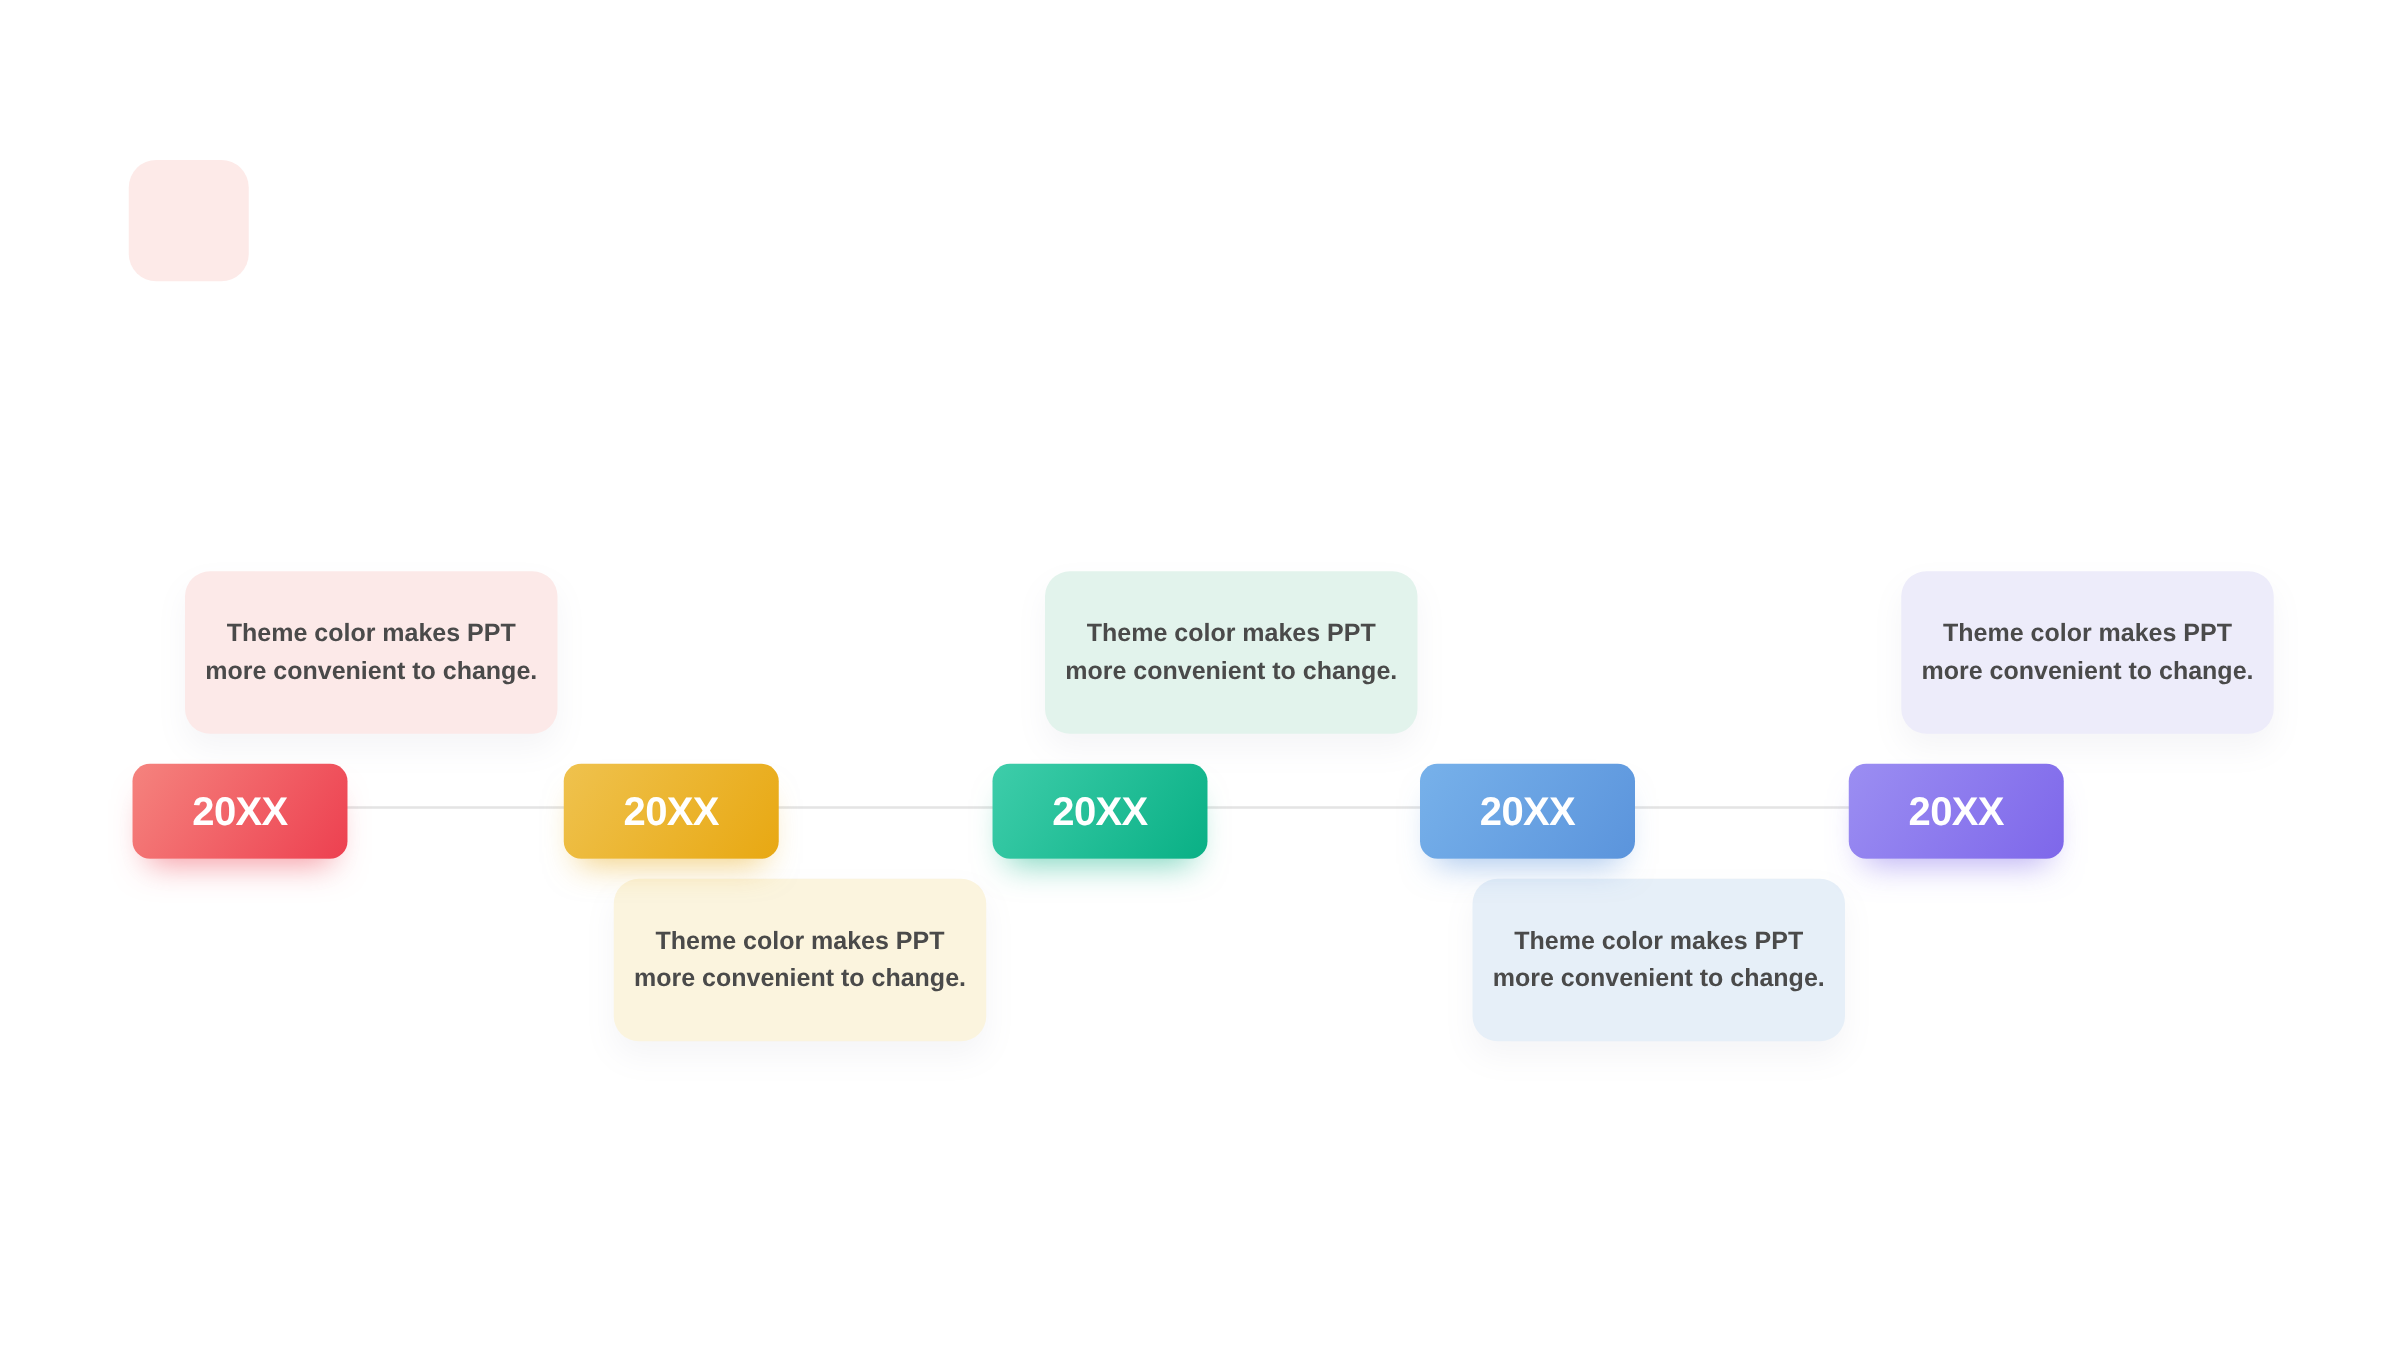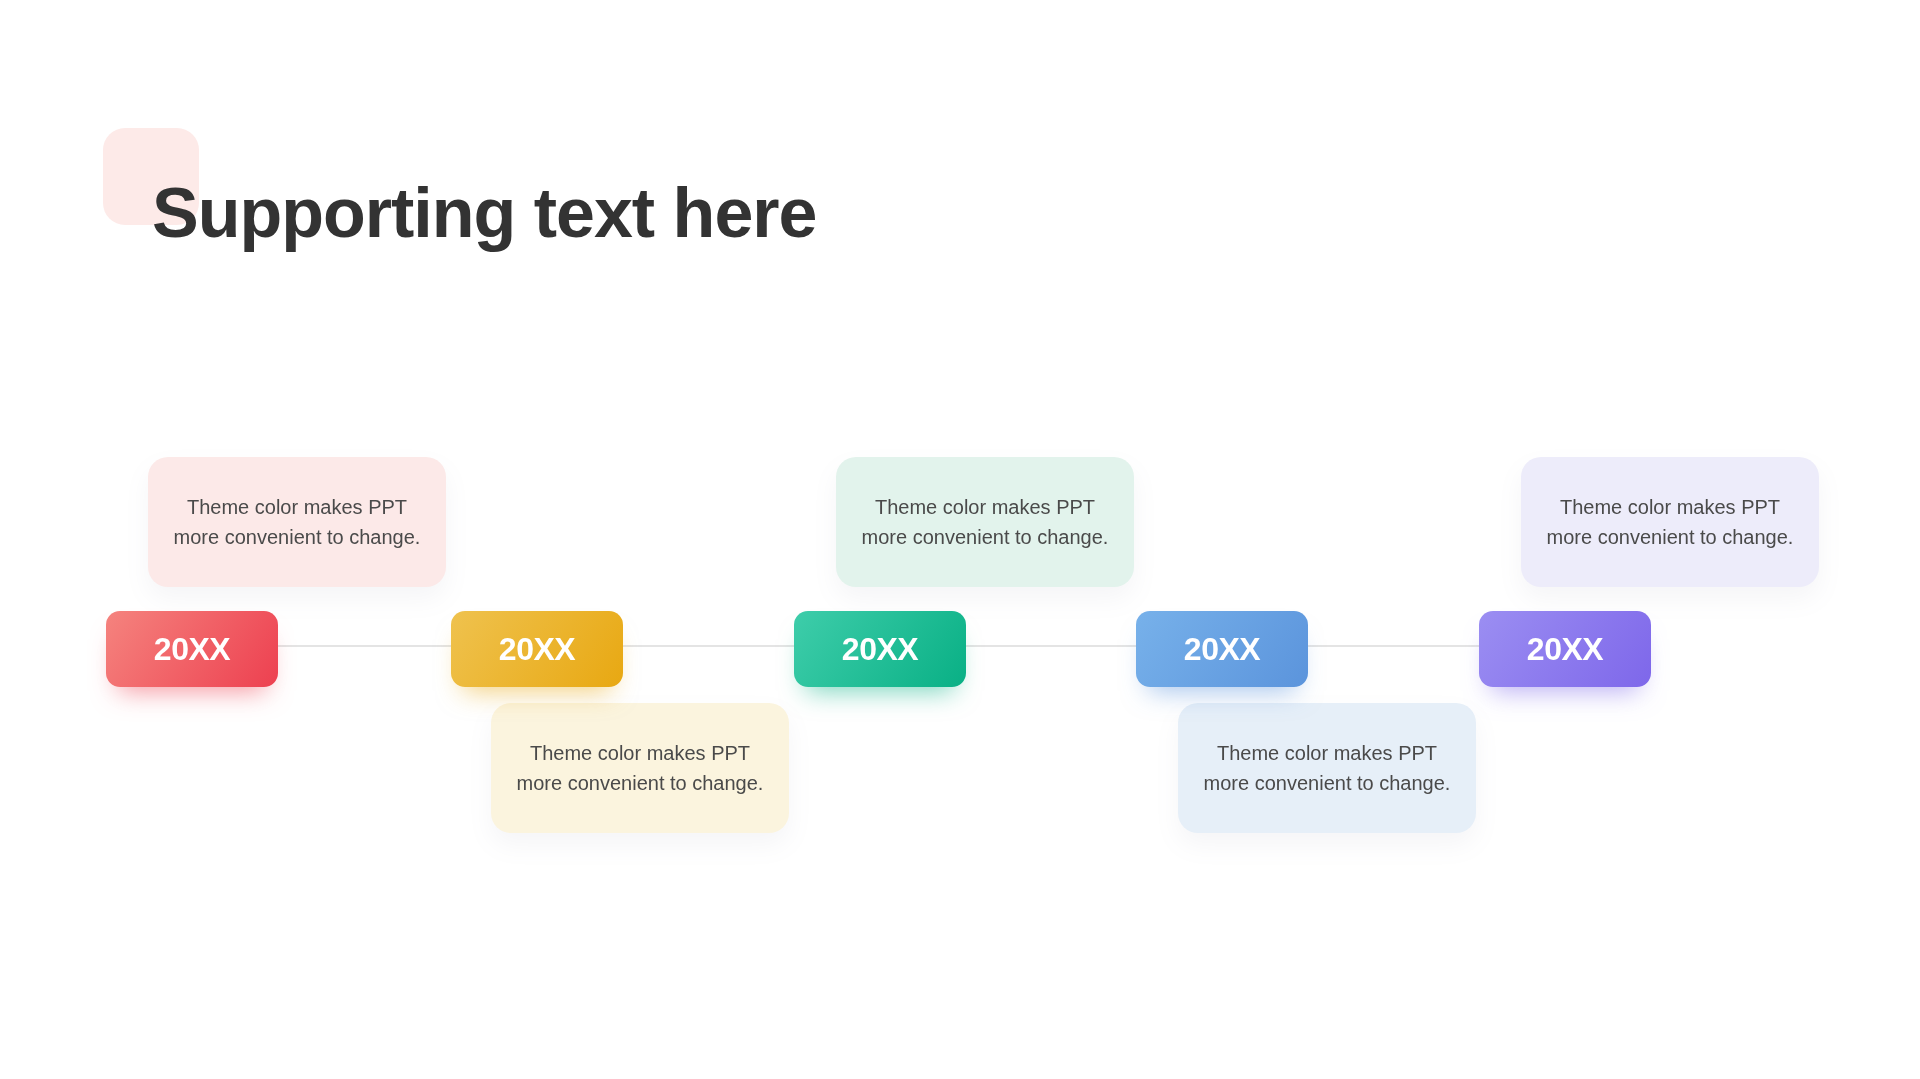--- a/index.html
+++ b/index.html
@@ -42,20 +42,21 @@
     box-shadow:0 16px 26px -12px color-mix(in srgb,var(--g2) 55%, transparent);
   }
 
   .card{
     position:absolute;
     width:298px;height:130px;border-radius:20px;
     background:var(--card);
     display:flex;flex-direction:column;align-items:center;justify-content:center;
     text-align:center;
     box-shadow:0 12px 24px rgba(130,130,150,0.08);
+    font-weight:bold;
   }
   .card.above{top:457px;}
   .card.below{top:703px;}
   .card-line{
     font-size:20px;line-height:30px;color:#4a4a4a;
     white-space:nowrap;
   }
 
   
   .i1 .badge{left:106px;}  .i1 .card{left:148px;}
@@ -63,21 +64,20 @@
   .i3 .badge{left:794px;}  .i3 .card{left:836px;}
   .i4 .badge{left:1136px;} .i4 .card{left:1178px;}
   .i5 .badge{left:1479px;} .i5 .card{left:1521px;}
 </style>
 </head>
 <body>
 
 <div class="slide" style="background: rgb(255, 255, 255);">
 
   <div class="deco" style="background: rgb(253, 234, 232);"></div>
-  <h1 class="title">Supporting text here</h1>
 
   <div class="connector" style="background: rgb(228, 228, 228);"></div>
 
   <section class="item i1" style="--g1: #f5837e; --g2: #ed4050; --card: #fce9e8;">
     <div class="card above">
       <div class="card-line">Theme color makes PPT</div>
       <div class="card-line">more convenient to change.</div>
     </div>
     <div class="badge">20XX</div>
   </section>

